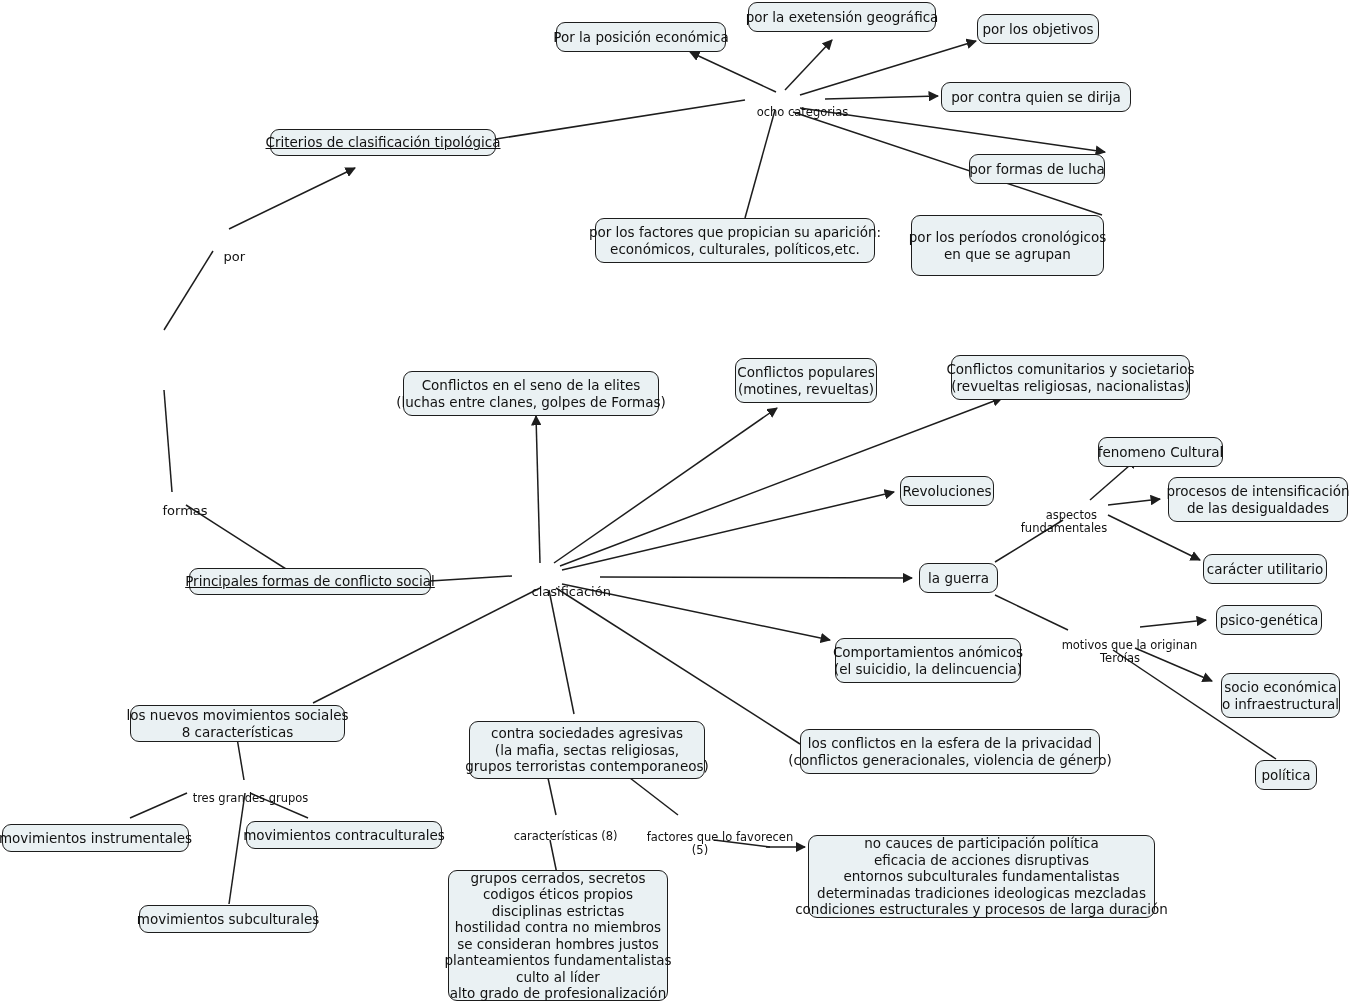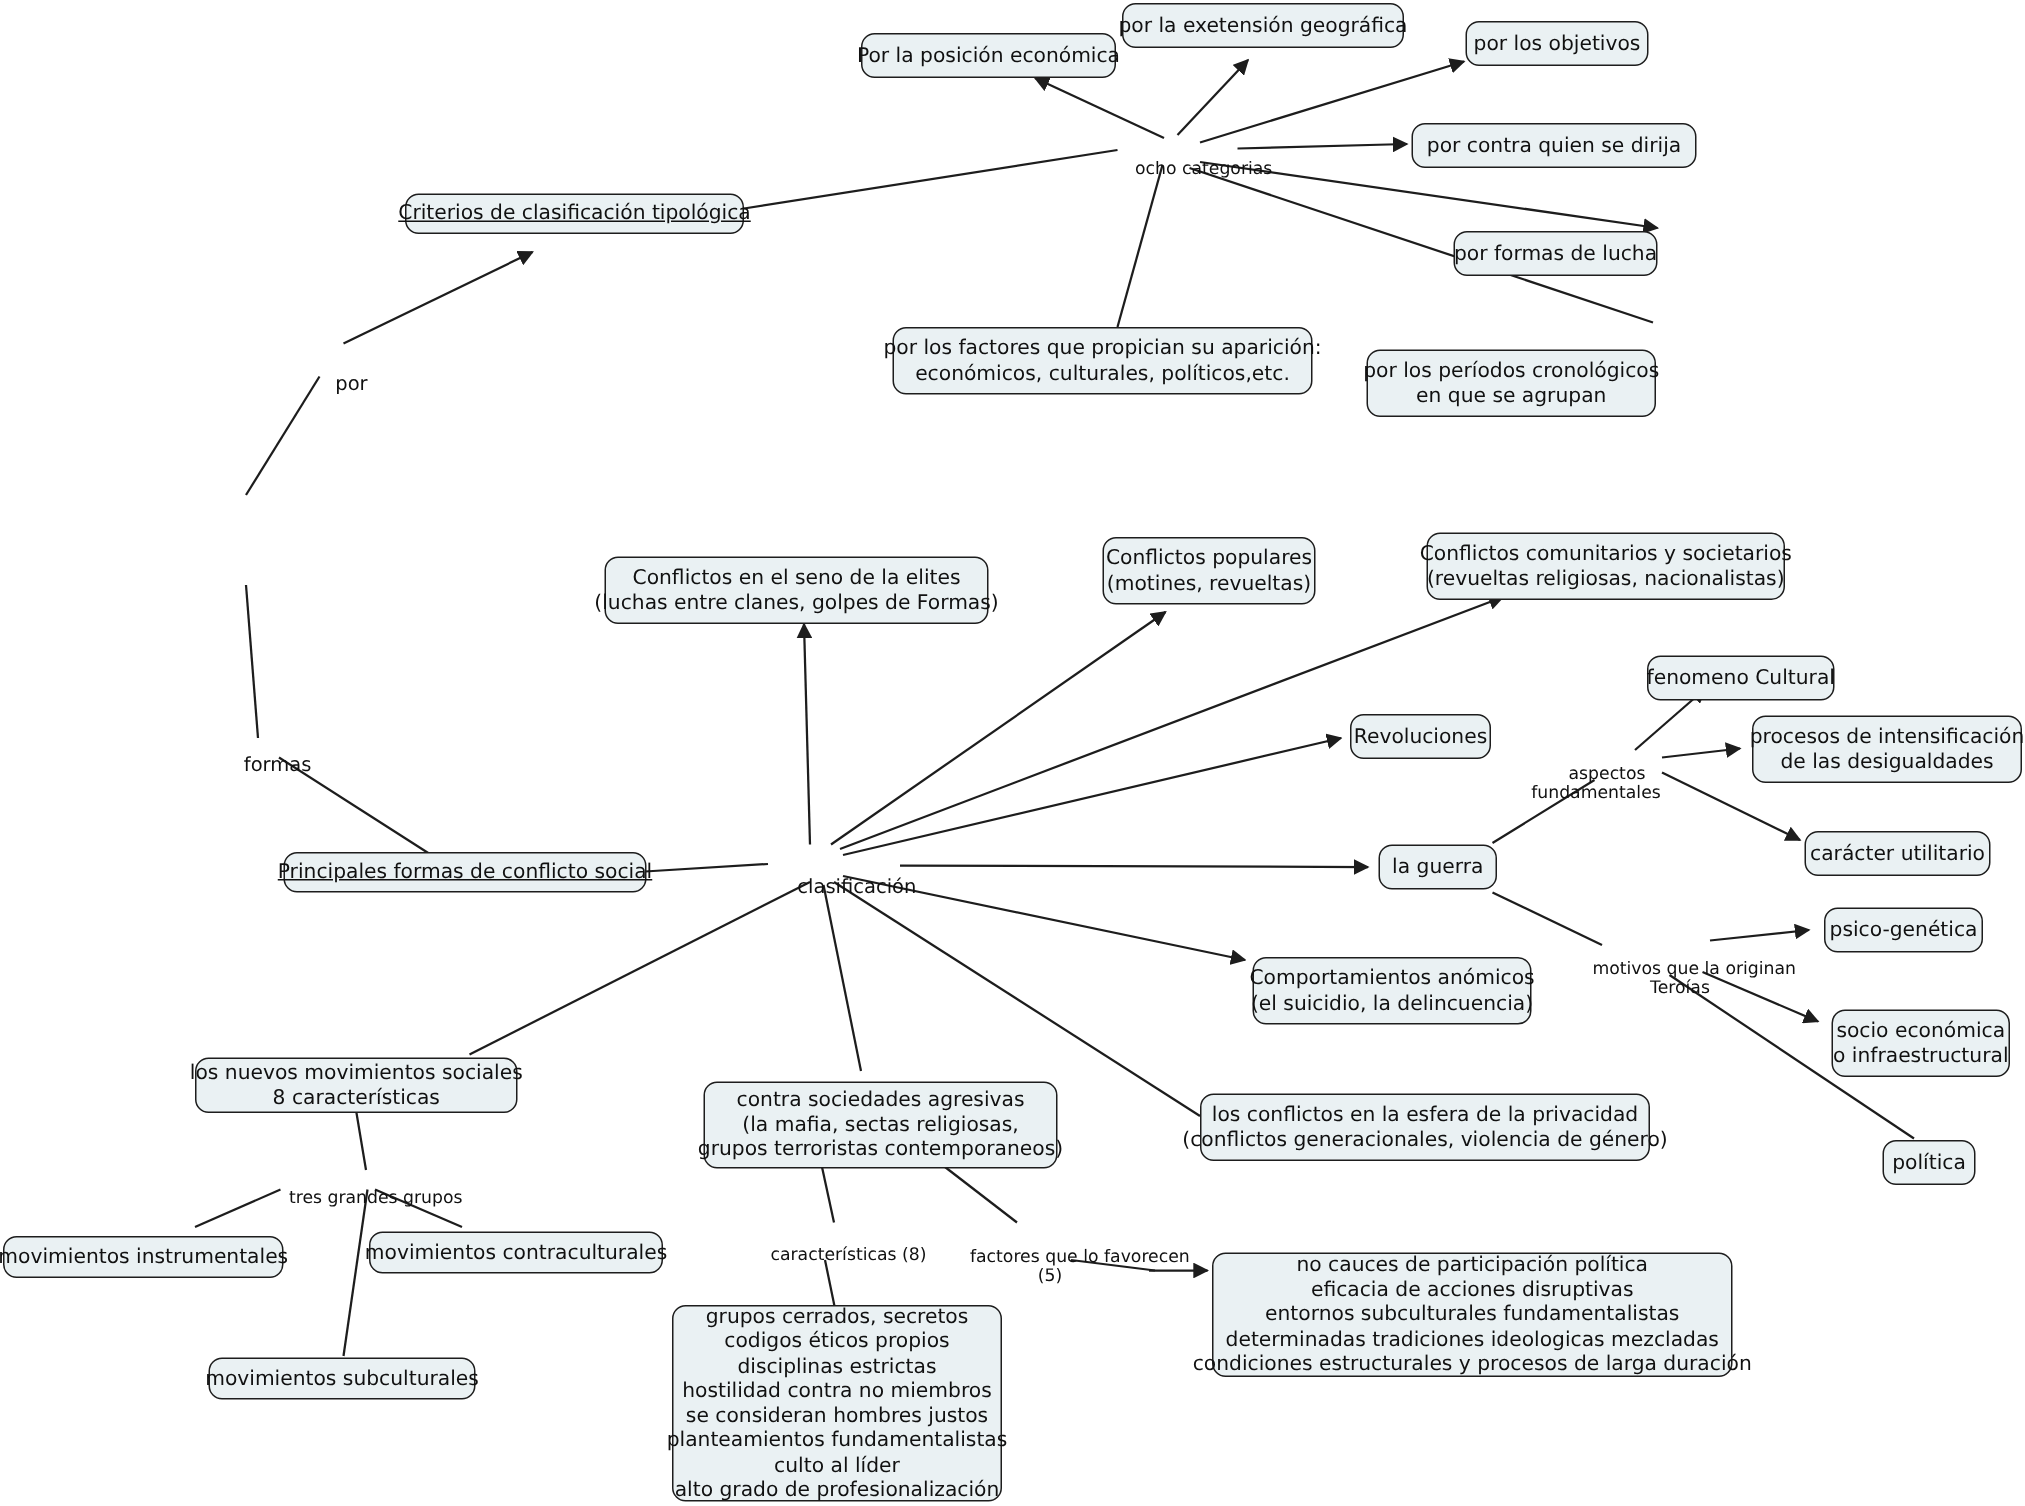--- a/index.html
+++ b/index.html
@@ -130,41 +130,41 @@
       <path d="M 766 847 L 805 847" marker-end="url(#arrow)"></path>
 
     </g>
   </svg>
 
 
   <div class="node underline" style="left:270px; top:129px; width:226px; height:27px;">
     <span>Criterios de clasificación tipológica</span>
   </div>
 
-  <div class="node" style="left:556px; top:22px; width:170px; height:30px;margin-left:18px;">
+  <div class="node" style="left:556px; top:22px; width:170px; height:30px;">
     <span>Por la posición económica</span>
   </div>
 
   <div class="node" style="left:748px; top:2px; width:188px; height:30px;">
     <span>por la exetensión geográfica</span>
   </div>
 
   <div class="node" style="left:977px; top:14px; width:122px; height:30px;">
     <span>por los objetivos</span>
   </div>
 
   <div class="node" style="left:941px; top:82px; width:190px; height:30px;">
     <span>por contra quien se dirija</span>
   </div>
 
   <div class="node" style="left:969px; top:154px; width:136px; height:30px;">
     <span>por formas de lucha</span>
   </div>
 
-  <div class="node" style="left:911px; top:233px; width:193px; height:45px;align-items:center;">
+  <div class="node" style="left:911px; top:215px; width:193px; height:61px;align-items:center;">
     <span>por los períodos cronológicos
 en que se agrupan</span>
   </div>
 
   <div class="node" style="left:595px; top:218px; width:280px; height:45px;align-items:center;">
     <span>por los factores que propician su aparición:
 económicos, culturales, políticos,etc.</span>
   </div>
 
   <div class="node underline" style="left:189px; top:568px; width:242px; height:27px;">

